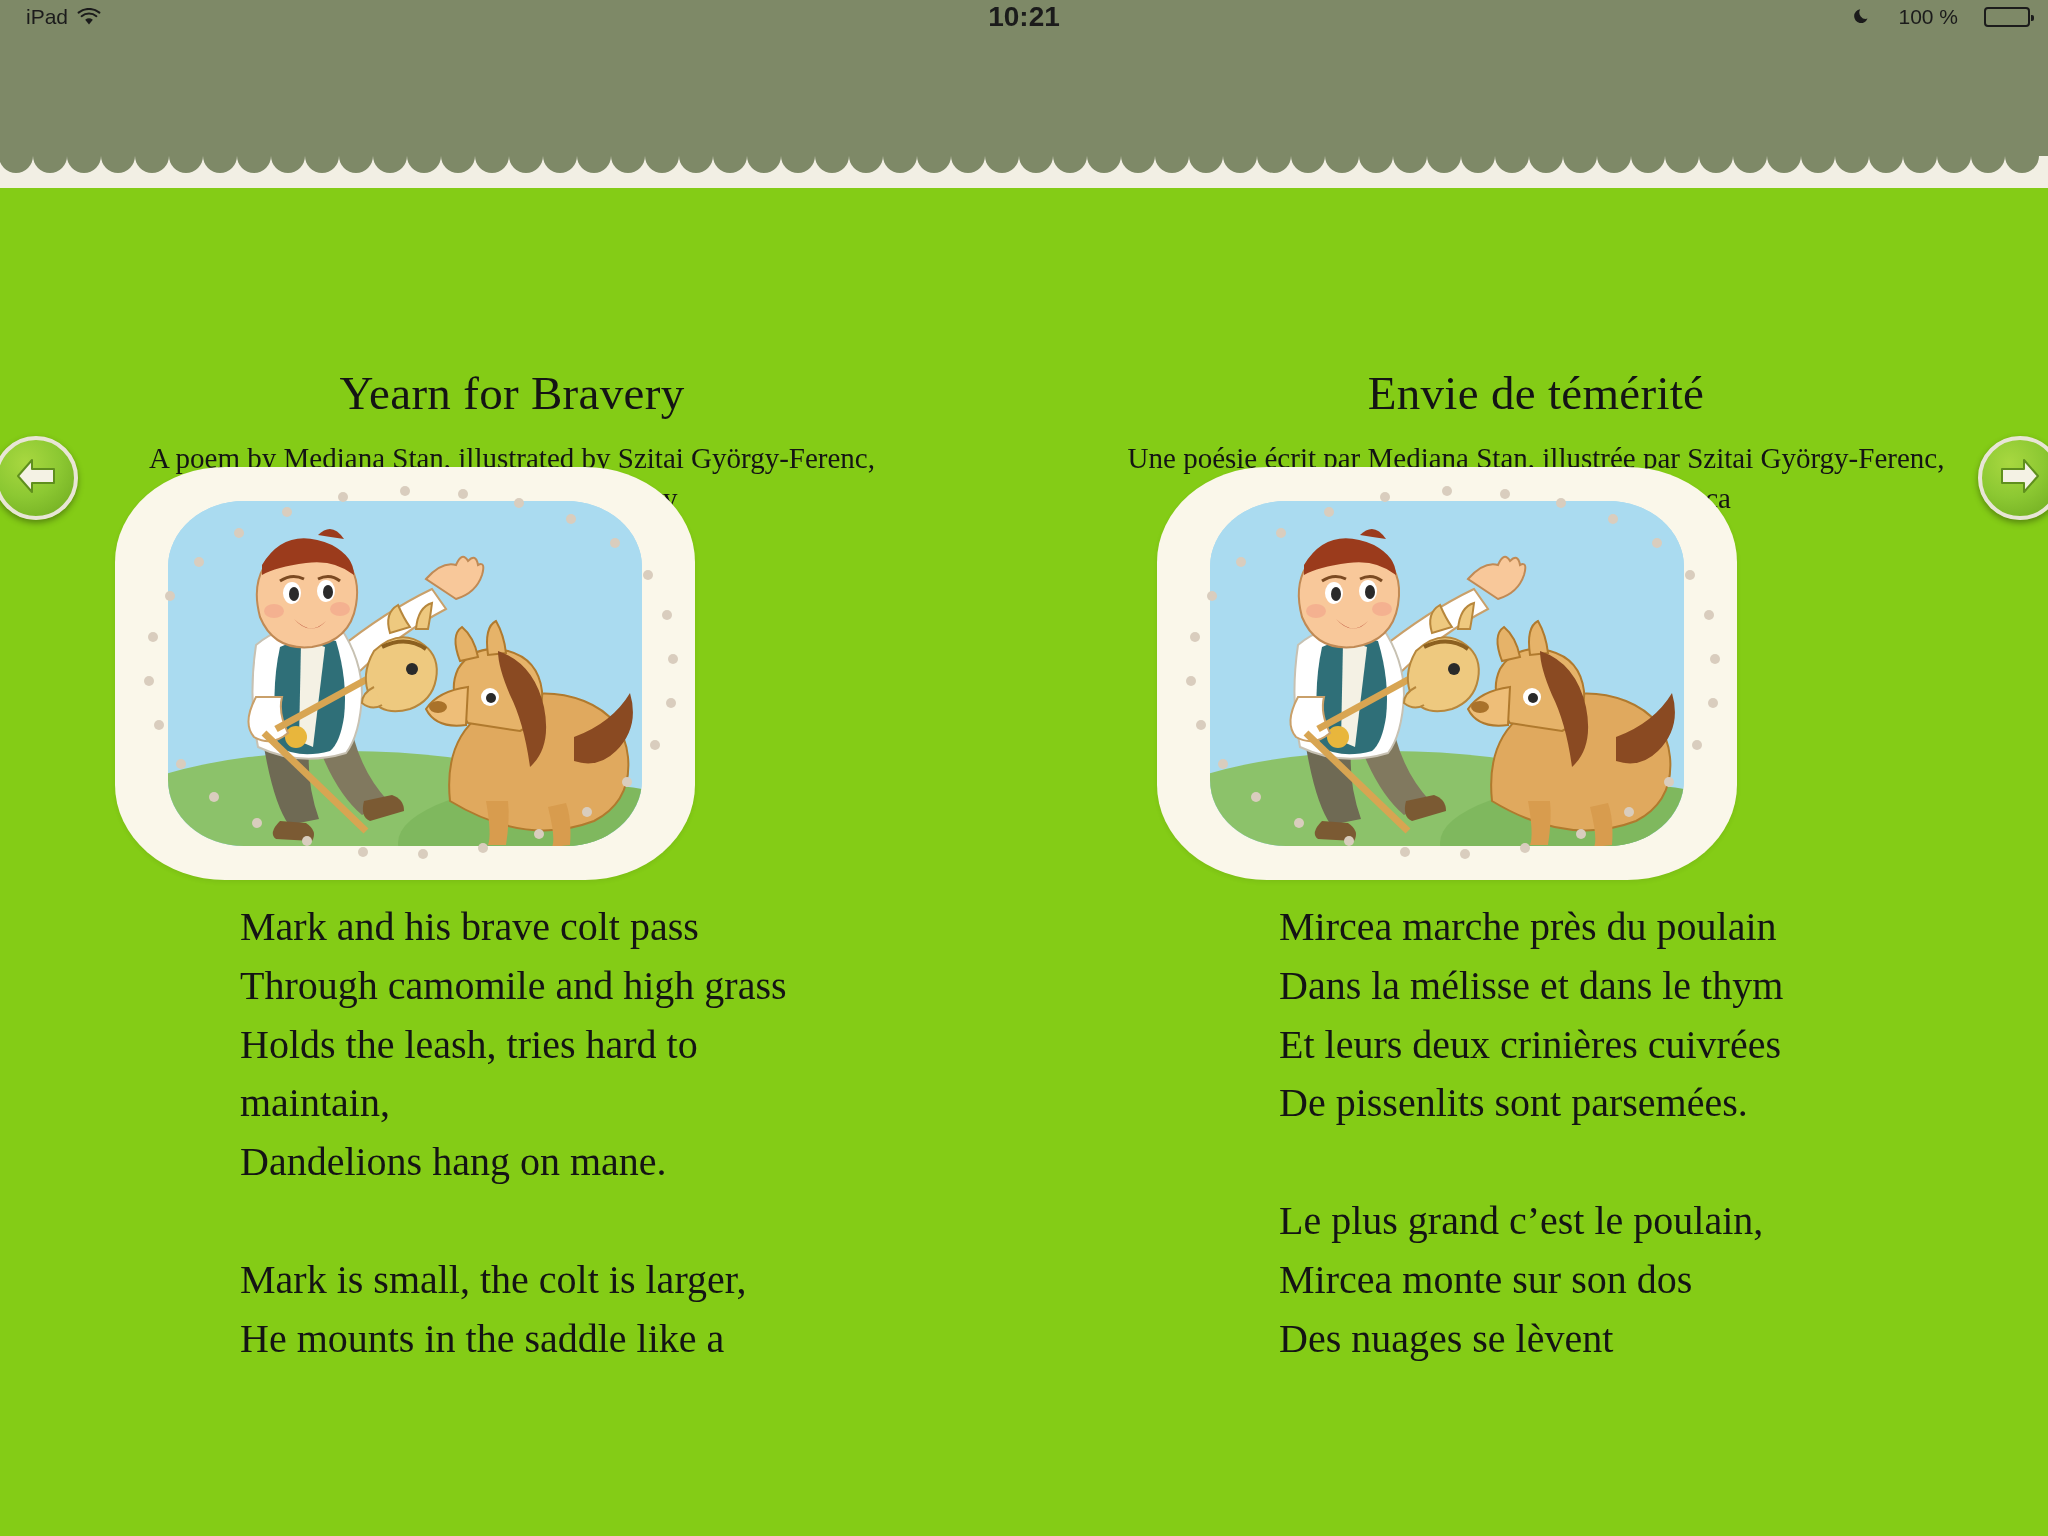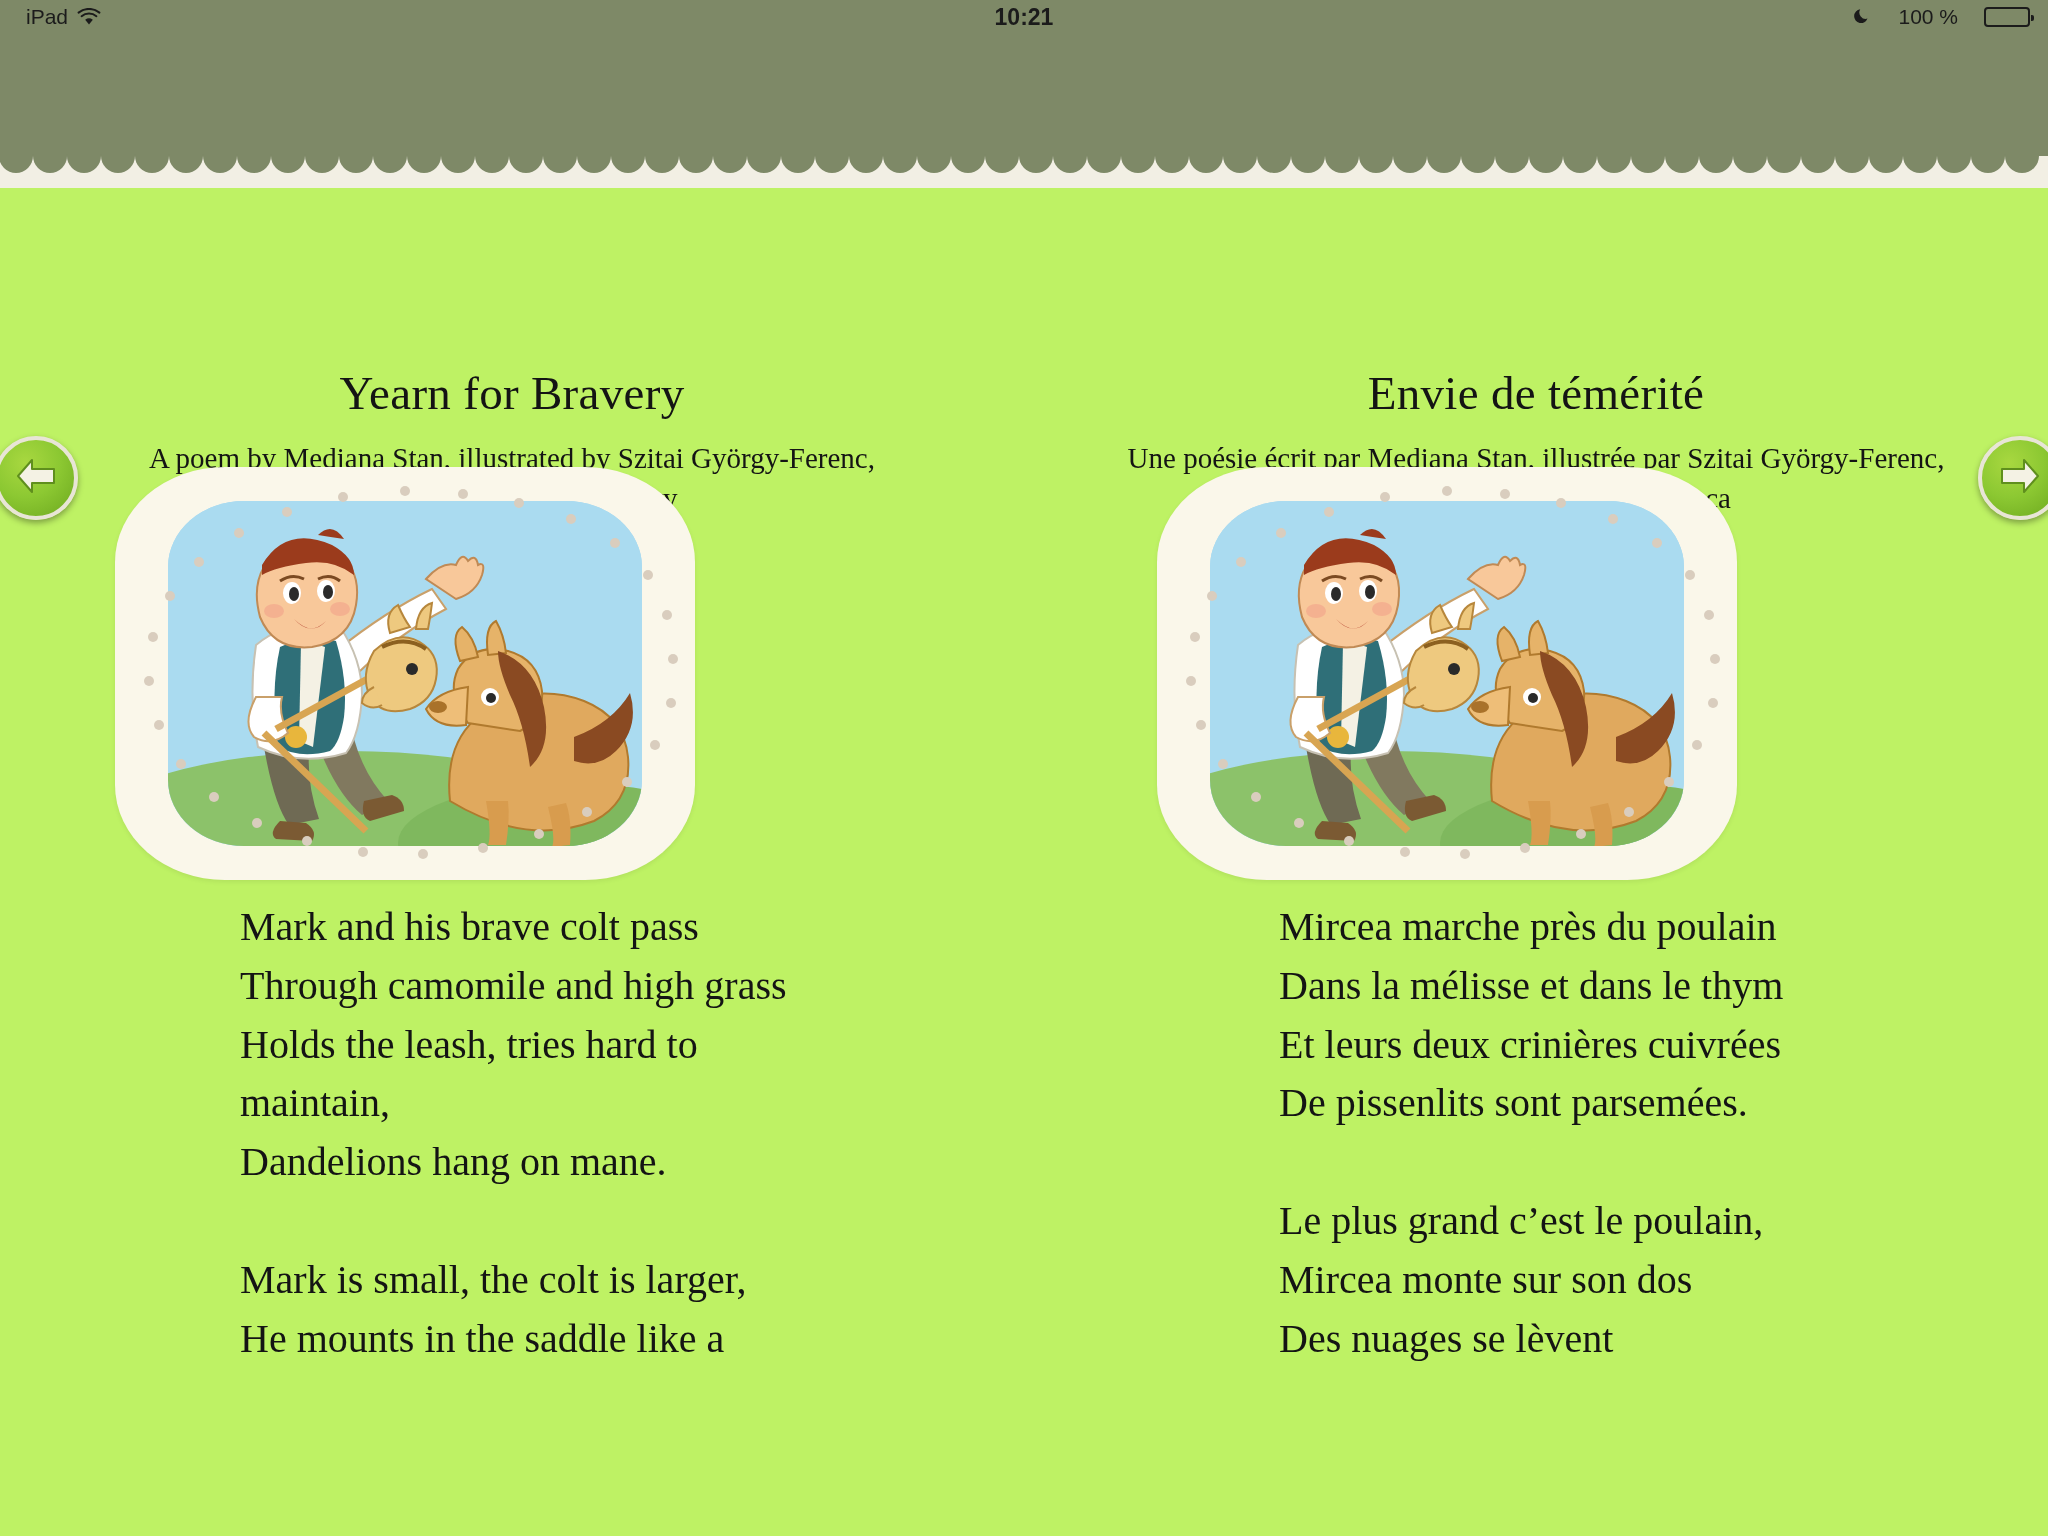--- a/index.html
+++ b/index.html
@@ -27,21 +27,21 @@
     box-sizing: border-box;
     padding: 0 18px;
     z-index: 40;
   }
   .sb-left { display: flex; align-items: center; gap: 9px; margin-left: 8px; }
   .sb-center {
     position: absolute;
     left: 0; right: 0;
     text-align: center;
     font-weight: bold;
-    font-size: 23px;
+    font-size: 28px;
     pointer-events: none;
   }
   .sb-right {
     margin-left: auto;
     display: flex;
     align-items: center;
     gap: 26px;
   }
   .wifi-icon svg { display: block; }
   .battery {
@@ -128,21 +128,21 @@
   }
   #prev-page { top: 436px; left: -6px; }
   #next-page { top: 436px; left: 1978px; }
 
   
   .page {
     position: absolute;
     top: 188px; left: 0;
     width: 2048px;
     height: 1348px;
-    background: #bef264;
+    background: #84cc16;
   }
   .col {
     position: absolute;
     top: 0;
     width: 1024px;
     height: 1348px;
     box-sizing: border-box;
   }
   .col-left { left: 0; }
   .col-right { left: 1024px; }

